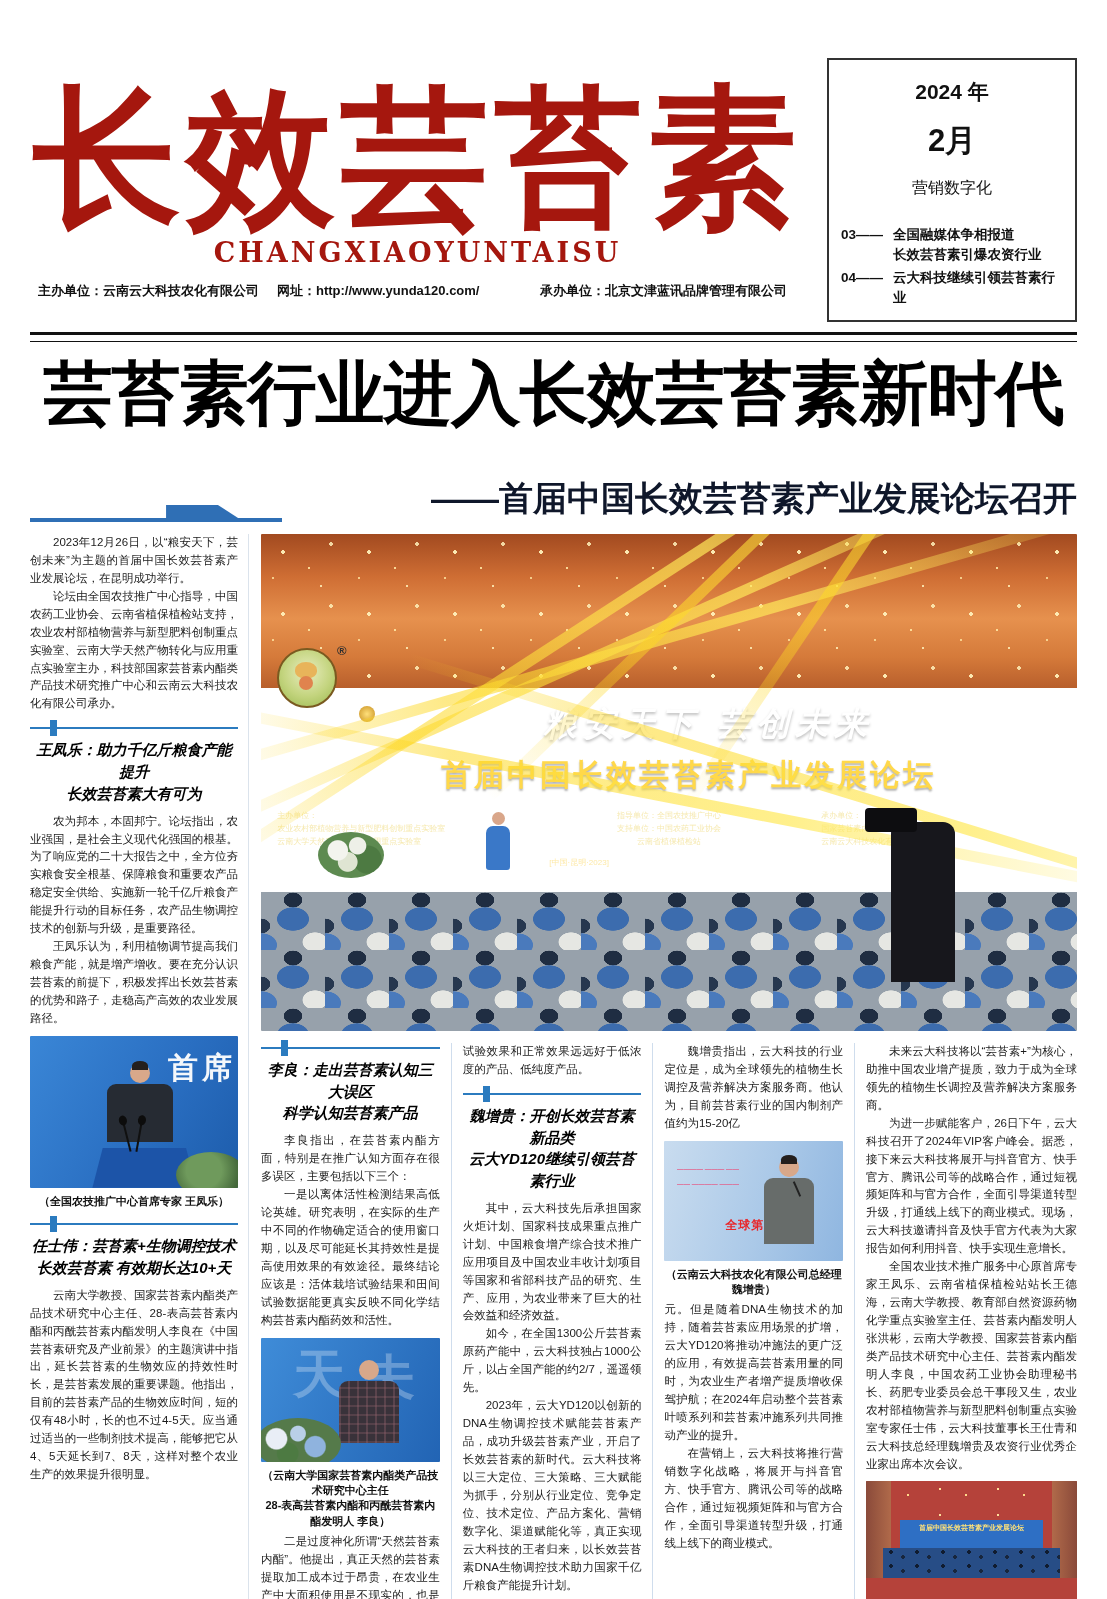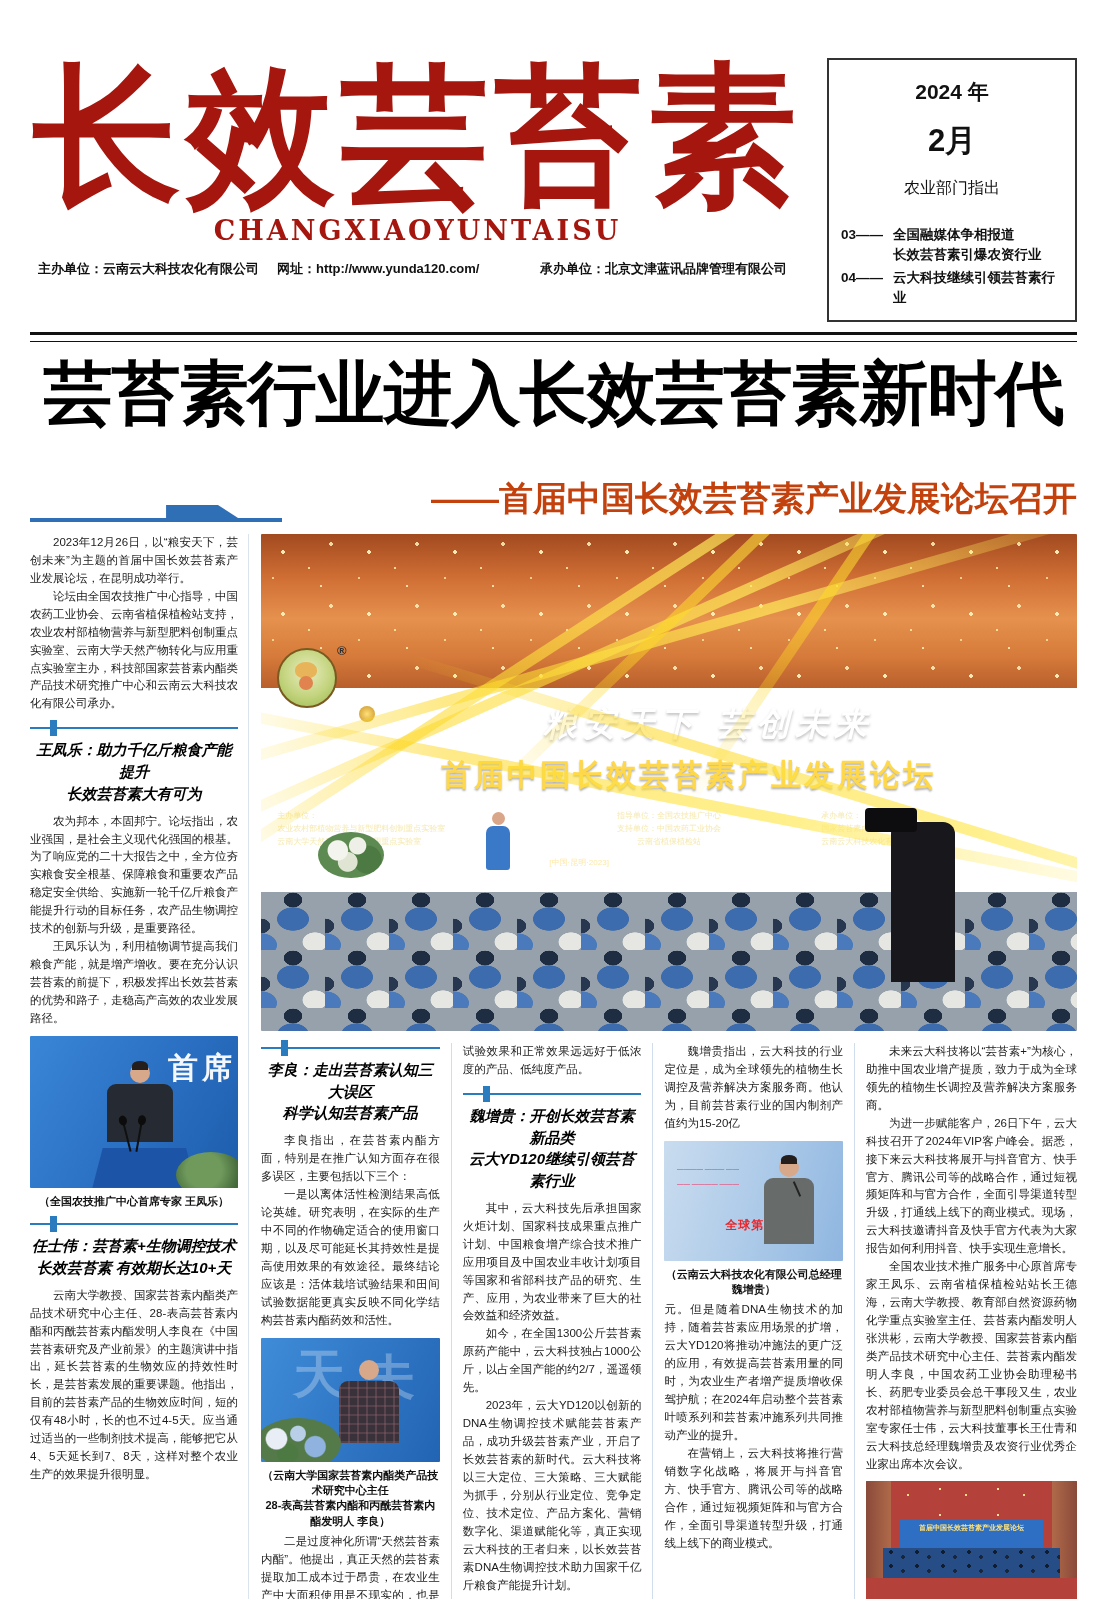--- a/index.html
+++ b/index.html
@@ -1,20 +1,20 @@
 <!DOCTYPE html>
 <html><head>
 <meta charset="utf-8">
 <style>
   html,body{margin:0;padding:0;background:#ffffff;}
   body{font-family:"Liberation Sans","DejaVu Sans",sans-serif;color:#111;}
   .page{width:1107px;height:1599px;margin:0 auto;box-sizing:border-box;padding:58px 30px 20px 30px;background:#fff;overflow:hidden;}
 
   
-  .mast-row{display:flex;align-items:flex-start;}
+  .mast-row{display:flex;align-items:center;}
   .mast-left{flex:1;min-width:0;display:flex;flex-direction:column;}
   .mast-title{font-family:"DejaVu Serif",serif;font-weight:900;color:#a5170e;font-size:148px;line-height:1.05;letter-spacing:6px;text-align:center;transform:scaleY(1.02);white-space:nowrap;}
   .mast-en{font-family:"DejaVu Serif",serif;font-weight:700;color:#a5170e;font-size:27px;letter-spacing:3px;text-align:center;margin-top:2px;}
   .org-line{display:flex;align-items:flex-end;font-size:13px;font-weight:700;margin-top:14px;padding:0 8px;}
   .org-line .gap{width:18px;}
   .org-line .right{margin-left:auto;padding-right:10px;}
   .issue-box{flex:0 0 250px;margin-left:22px;border:2px solid #333;padding:14px 12px 12px;box-sizing:border-box;}
   .ib-year{text-align:center;font-size:21px;font-weight:700;margin-top:4px;}
   .ib-month{text-align:center;font-size:31px;font-weight:800;margin-top:14px;}
   .ib-lunar{text-align:center;font-size:16px;margin-top:16px;}
@@ -23,21 +23,21 @@
   .idx-page{width:52px;flex:0 0 auto;}
   .idx-lines{flex:1;}
   .double-rule{margin-top:10px;height:6px;border-top:3px solid #111;border-bottom:1px solid #111;}
 
   
   .headline-main{font-size:69px;font-weight:900;line-height:1.04;text-align:center;letter-spacing:-1px;margin-top:16px;white-space:nowrap;color:#000;}
   .subhead-row{display:flex;align-items:flex-end;margin-top:12px;}
   .lead-deco{position:relative;width:252px;height:20px;flex:0 0 auto;}
   .lead-deco::after{content:'';position:absolute;left:0;bottom:0;width:100%;height:4px;background:#2f6fb5;}
   .lead-deco::before{content:'';position:absolute;left:54%;bottom:4px;width:72px;height:13px;background:#2f6fb5;clip-path:polygon(0 0,72% 0,100% 100%,0 100%);}
-  .headline-sub{flex:1;text-align:right;font-size:34px;font-weight:900;white-space:nowrap;margin:0;color:#c2410c;}
+  .headline-sub{flex:1;text-align:right;font-size:34px;font-weight:900;white-space:nowrap;margin:0;color:#0f172a;}
 
   
   .content{display:flex;gap:12px;margin-top:12px;}
   .left-col{width:208px;flex:0 0 auto;border-right:1px solid #dbe3ec;padding-right:10px;}
   .main-col{flex:1;min-width:0;}
   .t{font-size:11.5px;line-height:1.56;text-align:justify;text-indent:2em;margin:0;color:#1b1b1b;}
   .t.noind{text-indent:0;}
   .art-title{font-size:15px;font-weight:800;text-align:center;line-height:1.45;margin:8px 0;color:#000;font-style:italic;}
   .cap{font-size:11px;font-weight:700;text-align:center;line-height:1.4;margin:6px 0 4px;}
   .divider{position:relative;border-top:2px solid #2b7bbf;margin:14px 0 10px;}
@@ -152,21 +152,21 @@
       <div class="org-line">
         <span>主办单位：云南云大科技农化有限公司</span>
         <span class="gap"></span>
         <span>网址：http://www.yunda120.com/</span>
         <span class="right">承办单位：北京文津蓝讯品牌管理有限公司</span>
       </div>
     </div>
     <aside class="issue-box">
       <div class="ib-year">2024 年</div>
       <div class="ib-month">2月</div>
-      <div class="ib-lunar">农业部门指出</div>
+      <div class="ib-lunar">营销数字化</div>
       <div class="ib-index">
         <div class="idx-row">
           <span class="idx-page">03——</span>
           <span class="idx-lines"><span>全国融媒体争相报道</span><br><span>长效芸苔素引爆农资行业</span></span>
         </div>
         <div class="idx-row">
           <span class="idx-page">04——</span>
           <span class="idx-lines"><span>云大科技继续引领芸苔素行业</span></span>
         </div>
       </div>

